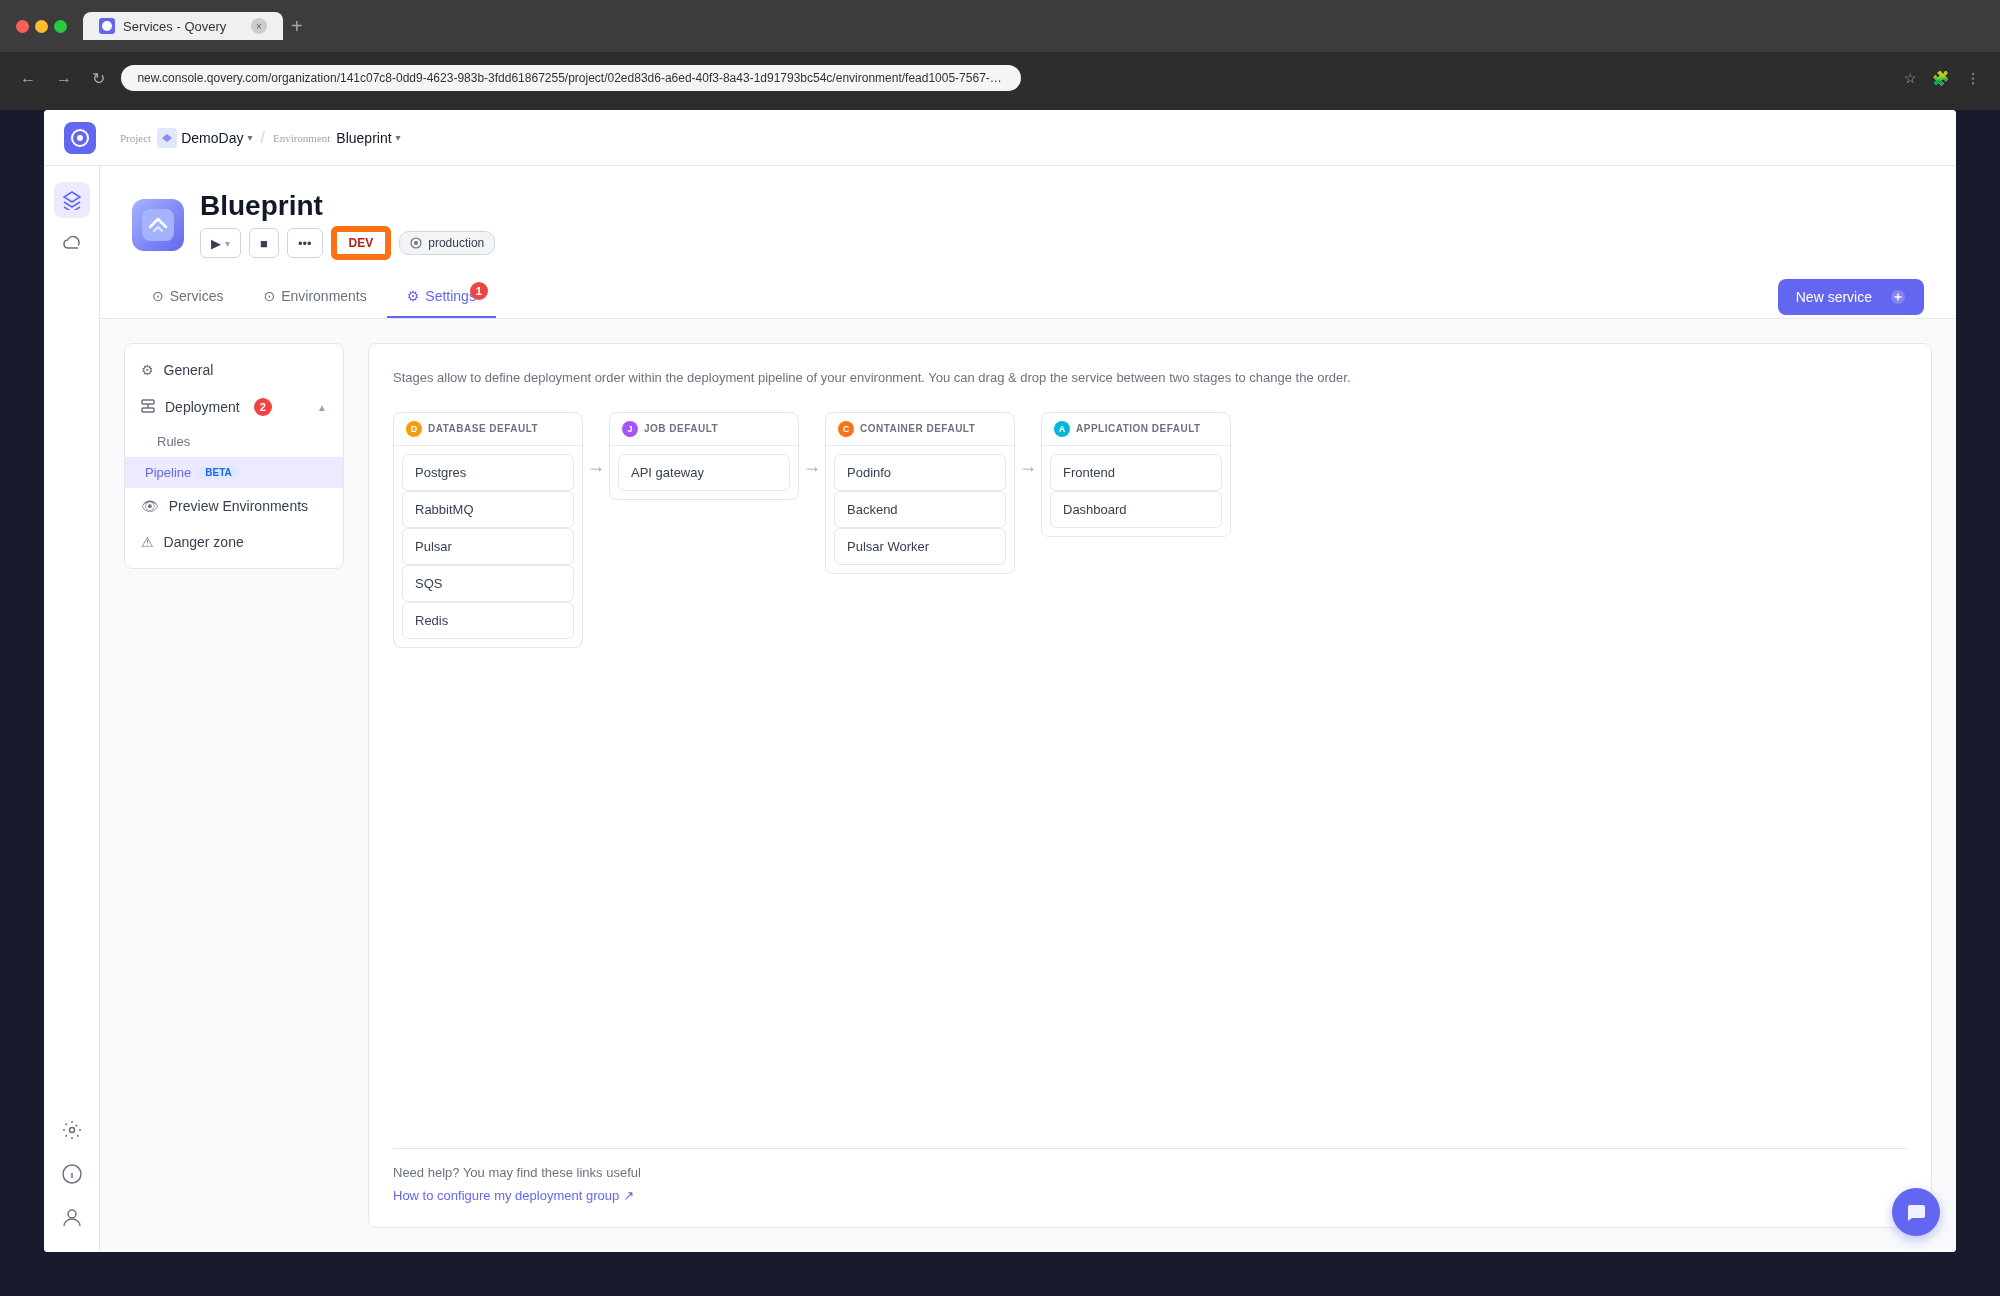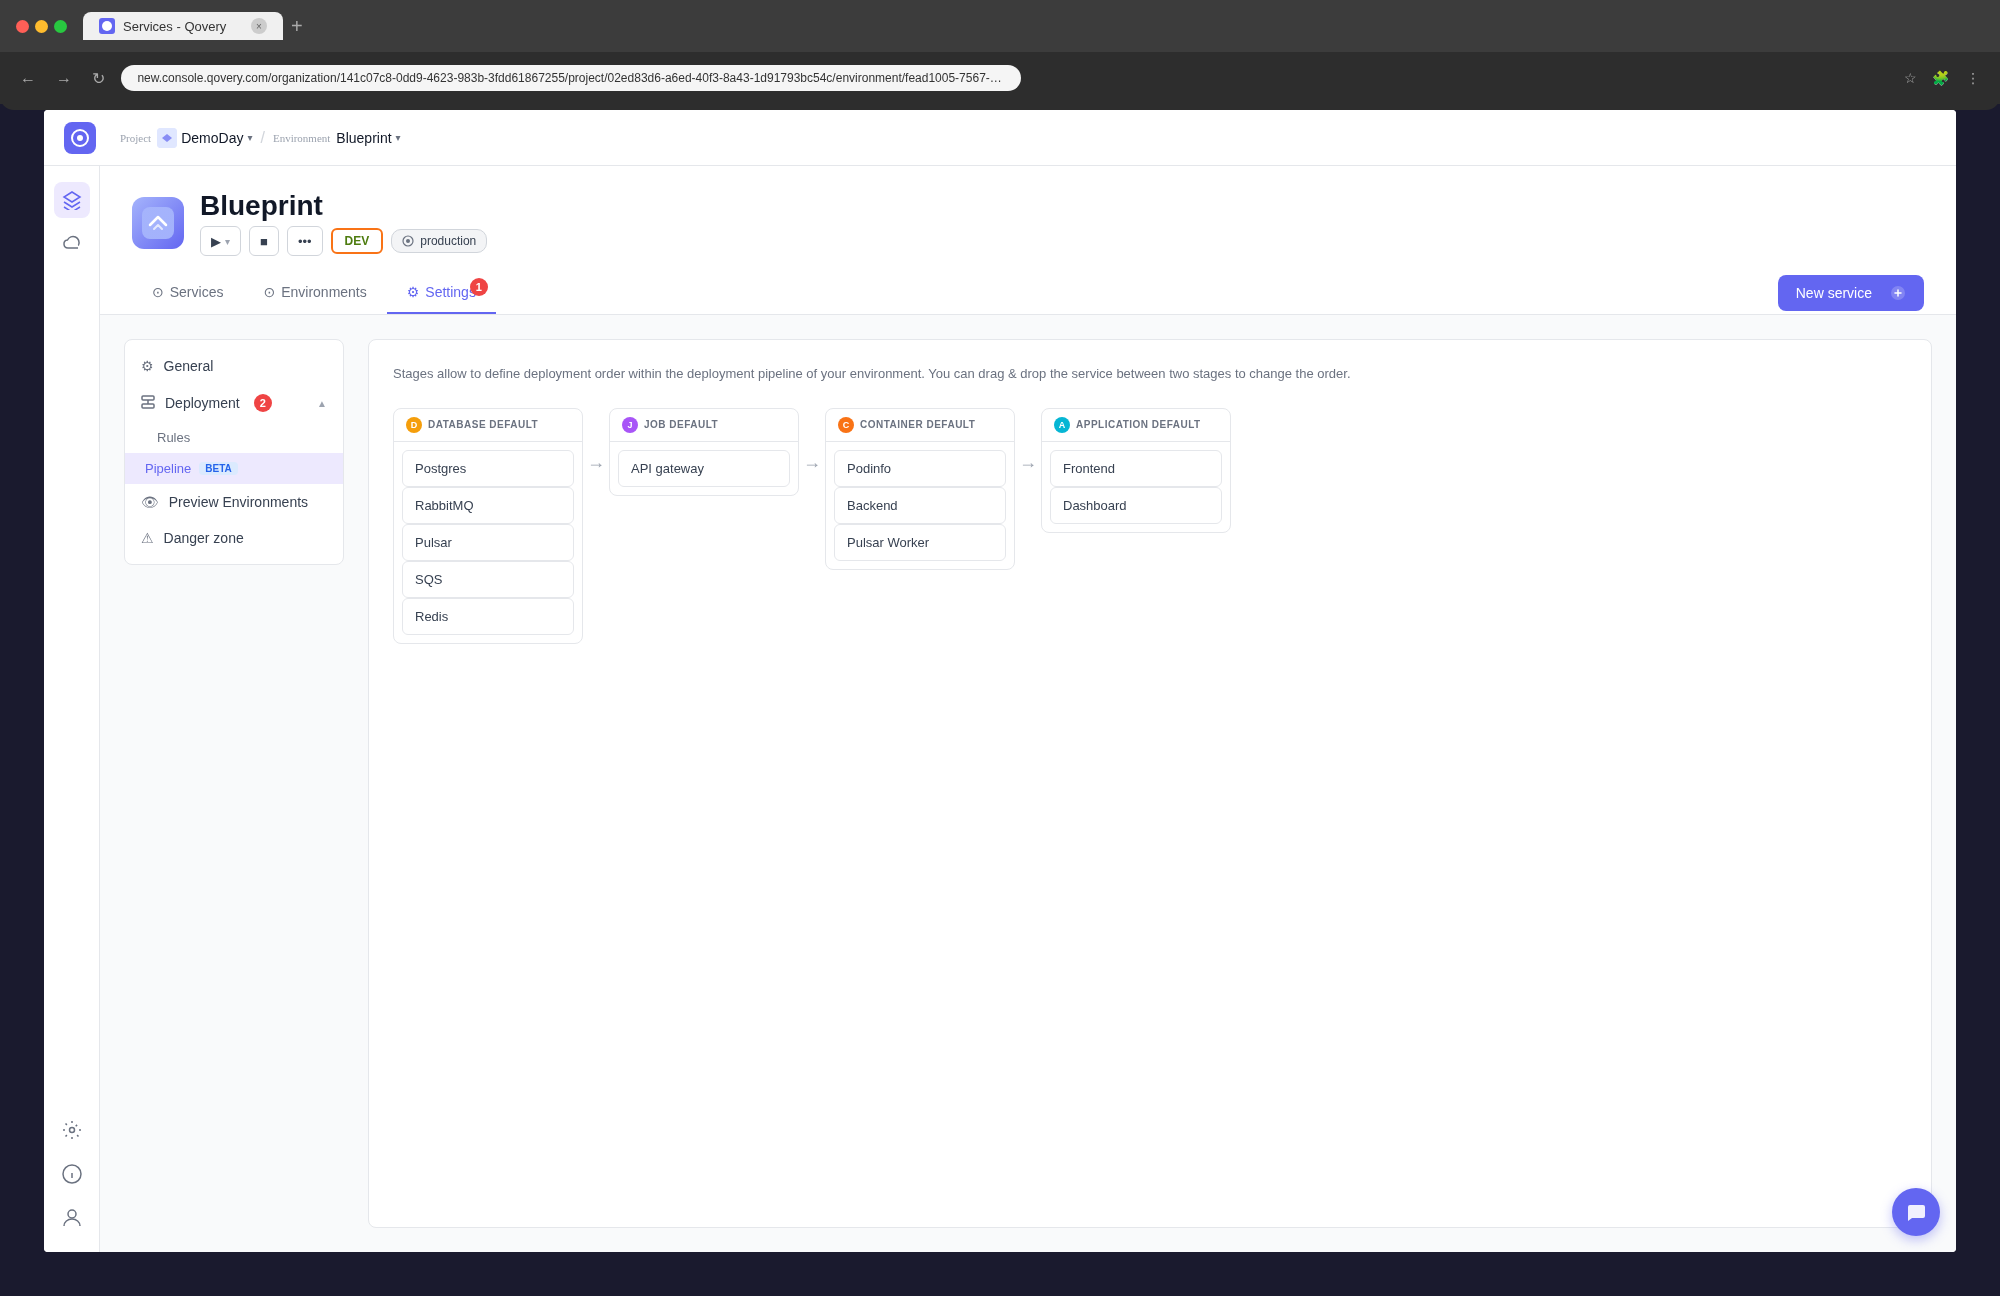--- a/index.html
+++ b/index.html
@@ -1,19 +1,19 @@
 <!DOCTYPE html>
 <html><head>
   <meta charset="utf-8">
   <style>
     * { box-sizing: border-box; margin: 0; padding: 0; }
     body { font-family: -apple-system, BlinkMacSystemFont, 'Segoe UI', sans-serif; background: #1a1a2e; width: 2000px; height: 1296px; overflow: hidden; position: relative; }
 
     
-    .browser-chrome { background: #2d2d2d; width: 100%; height: 110px; position: relative; border-radius: 14px; }
+    .browser-chrome { background: #2d2d2d; width: 100%; height: 110px; position: relative; }
     .browser-titlebar { background: #3c3c3c; height: 52px; display: flex; align-items: center; padding: 0 16px; gap: 8px; }
     .traffic-lights { display: flex; gap: 6px; align-items: center; margin-right: 8px; }
     .traffic-light { width: 13px; height: 13px; border-radius: 50%; }
     .traffic-light.red { background: #ff5f57; }
     .traffic-light.yellow { background: #febc2e; }
     .traffic-light.green { background: #28c840; }
     .tab-bar { display: flex; align-items: center; gap: 0; }
     .browser-tab { background: #f0f0f0; border-radius: 8px 8px 0 0; padding: 6px 16px; display: flex; align-items: center; gap: 8px; font-size: 13px; color: #333; min-width: 200px; }
     .tab-favicon { width: 16px; height: 16px; background: #6366f1; border-radius: 3px; display: flex; align-items: center; justify-content: center; }
     .tab-close { width: 16px; height: 16px; border-radius: 50%; background: #ccc; border: none; cursor: pointer; font-size: 10px; color: #666; display: flex; align-items: center; justify-content: center; margin-left: auto; }
@@ -48,21 +48,21 @@
     
     .content-area { flex: 1; display: flex; flex-direction: column; overflow: hidden; background: #f9fafb; }
 
     
     .env-header { background: #fff; padding: 24px 32px 0; border-bottom: 1px solid #e5e7eb; }
     .env-title-row { display: flex; align-items: center; gap: 16px; margin-bottom: 16px; }
     .env-icon { width: 52px; height: 52px; background: linear-gradient(135deg, #a5b4fc, #6366f1); border-radius: 12px; display: flex; align-items: center; justify-content: center; }
     .env-name { font-size: 28px; font-weight: 700; color: #111827; }
     .env-controls { display: flex; align-items: center; gap: 8px; margin-top: 4px; }
     .ctrl-btn { height: 30px; border: 1px solid #d1d5db; background: #fff; border-radius: 6px; display: flex; align-items: center; gap: 4px; padding: 0 10px; cursor: pointer; font-size: 13px; color: #374151; }
-    .dev-badge { background: #fff; border: 2px solid #f97316; color: #4d7c0f; border-radius: 6px; padding: 4px 12px; font-size: 12px; font-weight: 600; cursor: pointer; }
+    .dev-badge { background: #fff; border: 6px solid #f97316; color: #b91c1c; border-radius: 6px; padding: 4px 12px; font-size: 12px; font-weight: 600; cursor: pointer; }
     .prod-badge { background: #f3f4f6; border: 1px solid #d1d5db; border-radius: 10px; padding: 4px 10px; font-size: 12px; color: #374151; display: flex; align-items: center; gap: 6px; cursor: pointer; }
 
     
     .tabs-row { display: flex; align-items: center; gap: 0; position: relative; }
     .tab-item { display: flex; align-items: center; gap: 6px; padding: 12px 20px; font-size: 14px; color: #6b7280; cursor: pointer; border-bottom: 2px solid transparent; position: relative; }
     .tab-item.active { color: #6366f1; border-bottom: 2px solid #6366f1; font-weight: 500; }
     .tab-badge { position: absolute; top: 6px; right: 8px; background: #ef4444; color: white; border-radius: 50%; width: 18px; height: 18px; font-size: 11px; display: flex; align-items: center; justify-content: center; font-weight: bold; }
     .new-service-btn { margin-left: auto; background: #6366f1; color: white; border: none; border-radius: 8px; padding: 10px 18px; font-size: 14px; font-weight: 500; cursor: pointer; display: flex; align-items: center; gap: 18px; }
 
     
@@ -357,20 +357,27 @@
                 <div class="stage-dot" style="background:#06b6d4">A</div>
                 <span class="stage-title">APPLICATION DEFAULT</span>
               </div>
               <div class="stage-services">
                 <div class="service-item">Frontend</div>
                 <div class="service-item">Dashboard</div>
               </div>
             </div>
           </div>
 
+          <div class="help-section">
+            <p class="help-text">Need help? You may find these links useful</p>
+            <a class="help-link">
+              <span>How to configure my deployment group</span>
+              <span>↗</span>
+            </a>
+          </div>
         </div>
       </div>
     </div>
   </div>
 </div>
 
 <div class="chat-bubble">
   <svg width="22" height="22" viewBox="0 0 22 22" fill="none">
       <path d="M4 4h14a2 2 0 012 2v9a2 2 0 01-2 2H7l-4 3V6a2 2 0 012-2z" fill="white" opacity="0.9"></path>
     </svg>

